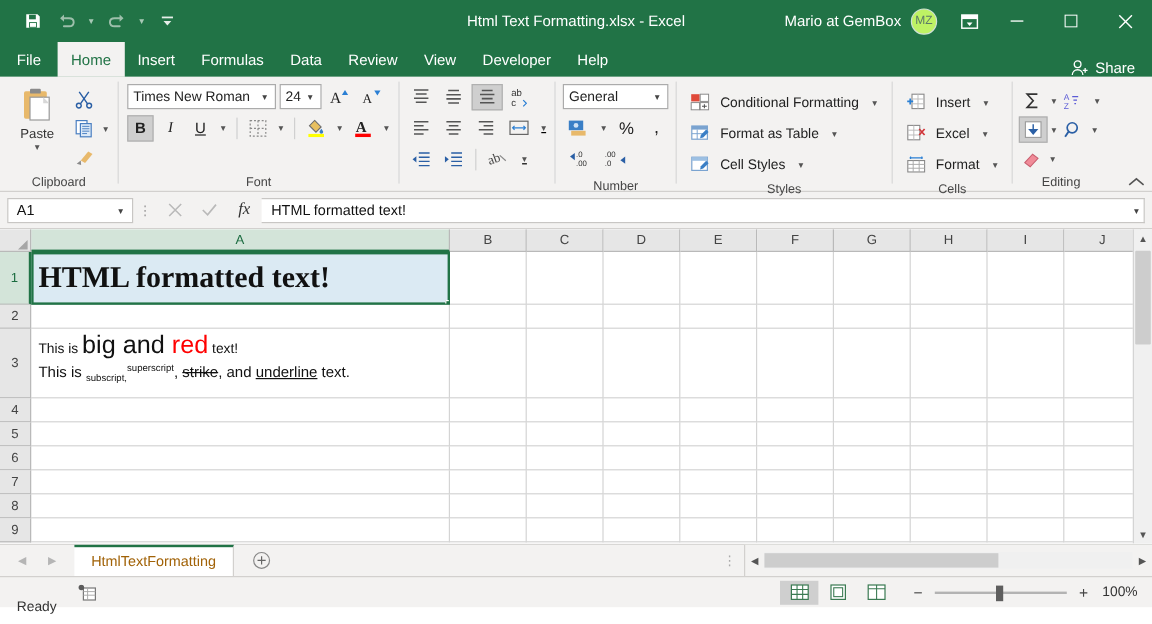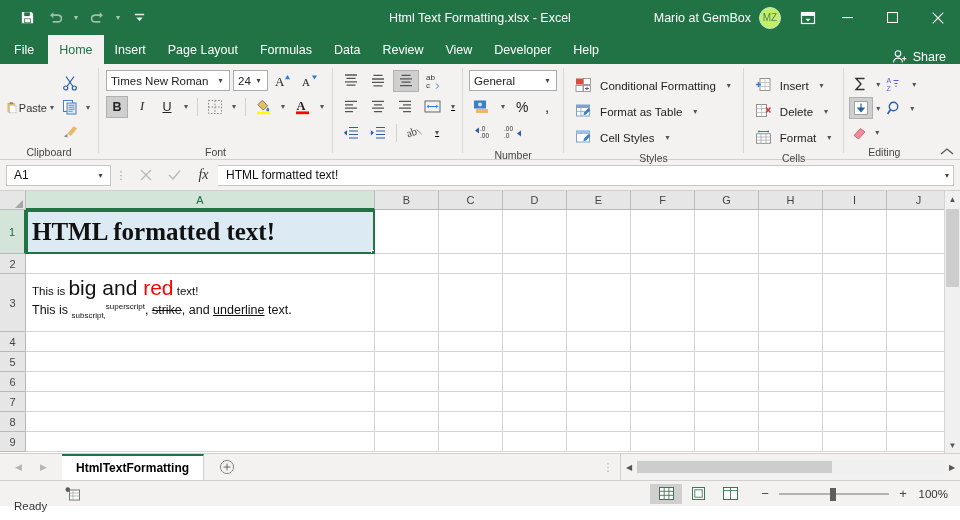--- a/index.html
+++ b/index.html
@@ -55,21 +55,21 @@
     display: flex; position: relative;
   }
   .grp { position: relative; display: flex; flex-direction: column; height: 96px; }
   .grp-body { flex: 1; display: flex; padding: 4px 5px 0 5px; }
   .grp-label {
     height: 16px; font-size: 10.5px; color: #444; text-align: center;
     line-height: 16px; position: relative;
   }
   .grp-sep { width: 1px; background: #d7d7d7; margin: 4px 0 6px 0; }
   
-  .paste-btn { width: 52px; display: flex; flex-direction: row; align-items: center;
+  .paste-btn { width: 52px; display: flex; flex-direction: column; align-items: center;
     padding-top: 3px; }
   .paste-lbl { font-size: 11px; color: #333; margin-top: 1px; }
   .mini-col { display: flex; flex-direction: column; justify-content: flex-start;
     padding-top: 4px; gap: 2px; }
   .mini-row { display: flex; align-items: center; height: 22px; }
   .mini-btn { width: 26px; height: 22px; display:flex; align-items:center; justify-content:center;}
   .caret { font-size: 8px; color: #555; padding: 0 3px; }
   
   .fontgrp-body { flex-direction: column; padding: 5px 5px 0 7px; }
   .frow { display: flex; align-items: center; gap: 3px; height: 23px; margin-bottom: 3px; }
@@ -179,21 +179,21 @@
     background: #cdcdcd; border-radius: 1px; }
   
   .sheetbar {
     height: 27px; background: #f3f2f1; display: flex; align-items: stretch;
     border-top: 1px solid #d2d0ce;
   }
   .nav-arrows { width: 62px; display: flex; align-items: center; justify-content: center; gap: 18px;
     color: #b5b5b5; font-size: 9px; }
   .sheet-tab {
     padding: 0 14px; display: flex; align-items: center; font-size: 12px;
-    color: #000000; font-weight: bold; background: #fff; border-top: 2px solid #217346;
+    color: #a16207; font-weight: normal; background: #fff; border-top: 2px solid #217346;
     border-right: 1px solid #d2d0ce;
   }
   .add-sheet { width: 46px; display: flex; align-items: center; justify-content: center; color: #666; }
   .sheet-dots { margin-left: auto; width: 24px; display: flex; align-items: center;
     justify-content: center; color: #aaa; font-size: 11px; }
   .hscroll { width: 340px; display: flex; align-items: center; background: #f3f2f1;
     border-left: 1px solid #d2d0ce; }
   .hs-arrow { width: 16px; text-align: center; font-size: 8px; color: #555; }
   .hs-track { flex: 1; height: 14px; background: #f0f0f0; position: relative; }
   .hs-thumb { position: absolute; left: 0; top: 1px; bottom: 1px; width: 195px; background: #cdcdcd; }
@@ -275,21 +275,20 @@
           <path d="M0.7 0.7L11.3 11.3M11.3 0.7L0.7 11.3" stroke="#fff" stroke-width="1.2"></path>
         </svg>
     </div>
   </div>
 </div>
 
 <div class="tabbar">
   <div class="tab file">File</div>
   <div class="tab active">Home</div>
   <div class="tab">Insert</div>
-  <div class="tab">Page Layout</div>
   <div class="tab">Formulas</div>
   <div class="tab">Data</div>
   <div class="tab">Review</div>
   <div class="tab">View</div>
   <div class="tab">Developer</div>
   <div class="tab">Help</div>
   <div class="share">
     <span>
       <svg width="16" height="15" viewBox="0 0 16 15">
           <circle cx="6" cy="4.6" r="2.8" fill="none" stroke="#fff" stroke-width="1.1"></circle>
@@ -595,21 +594,21 @@
             </svg>
           <span>Insert</span>
           <span class="caret">▾</span>
         </div>
         <div class="bigrow">
           <svg width="17" height="17" viewBox="0 0 17 17">
               <rect x="1.5" y="1.5" width="10" height="12" fill="#fff" stroke="#888" stroke-width=".9"></rect>
               <path d="M1.5 5.5h10M1.5 9.5h10M6.5 1.5v12" stroke="#bbb" stroke-width=".8"></path>
               <path d="M11 4.5l4.5 5M15.5 4.5l-4.5 5" stroke="#d13438" stroke-width="1.4"></path>
             </svg>
-          <span>Delete</span>
+          <span>Excel</span>
           <span class="caret">▾</span>
         </div>
         <div class="bigrow">
           <svg width="17" height="17" viewBox="0 0 17 17">
               <path d="M3 2.5h11M3.8 1.4v2.2M13.2 1.4v2.2" stroke="#2a7fd4" stroke-width="1"></path>
               <rect x="1.5" y="4.8" width="14" height="9.5" fill="#fff" stroke="#888" stroke-width=".9"></rect>
               <path d="M1.5 8h14M1.5 11.2h14M6 4.8v9.5M11 4.8v9.5" stroke="#aaa" stroke-width=".8"></path>
             </svg>
           <span>Format</span>
           <span class="caret">▾</span>

